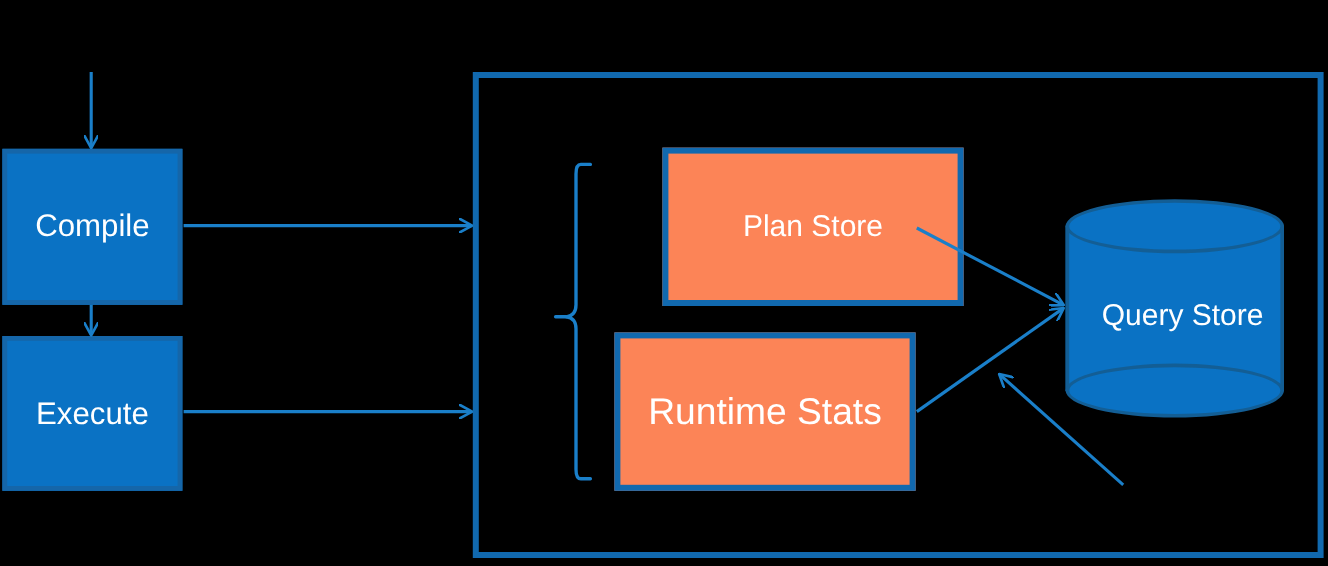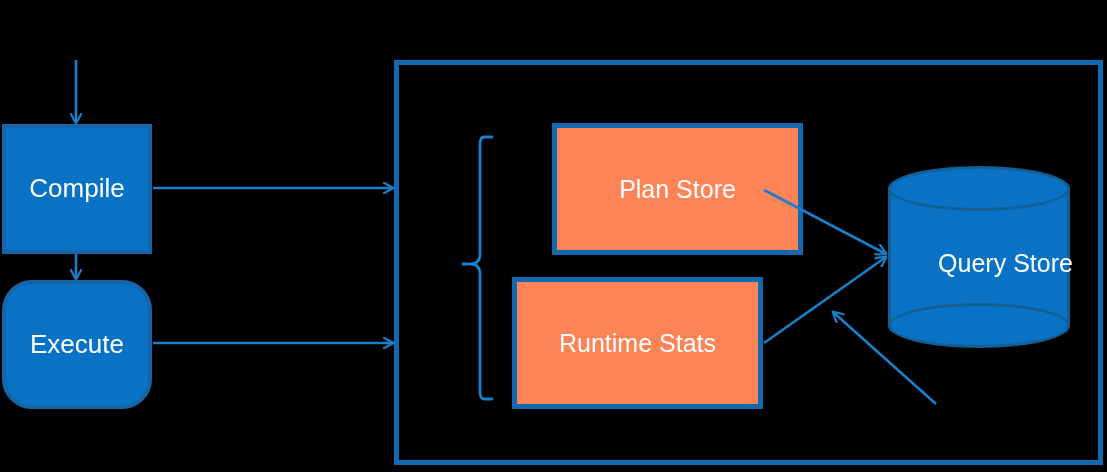--- a/index.html
+++ b/index.html
@@ -23,23 +23,23 @@
     background:#0A72C4;
     border:4px solid #1566A9;
   }
   .box-orange{
     background:#FC8457;
     border:5px solid #1169AF;
     color:#ffffff;
   }
   .label{display:block;}
   #compile{left:2px;top:124px;width:150px;height:130px;font-size:26px;}
-  #execute{left:2px;top:280px;width:150px;height:129px;font-size:26px;border-radius:30px;}
+  #execute{left:2px;top:280px;width:150px;height:129px;font-size:26px;}
   #plan-store{left:512px;top:123px;width:251px;height:132px;font-size:25px;margin-left:40px;}
-  #runtime-stats{left:512px;top:277px;width:251px;height:132px;font-size:25px;}
+  #runtime-stats{left:512px;top:277px;width:251px;height:132px;font-size:31px;}
 
   #container-rect{
     position:absolute;
     left:394px;top:60px;
     width:709px;height:405px;
     box-sizing:border-box;
     border:5px solid #1169AF;
     background:transparent;
   }
 
@@ -70,21 +70,21 @@
     width:182px;height:45px;
     box-sizing:border-box;
     background:#0A72C4;
     border:3px solid #135E95;
     border-radius:50%;
   }
   #cyl-label{
     position:absolute;left:0;top:52px;
     width:195px;height:90px;
     display:flex;align-items:center;justify-content:center;
-    color:#ffffff;font-size:25px;line-height:1.22;text-align:center;margin-left:20px;
+    color:#ffffff;font-size:25px;line-height:1.22;text-align:center;
   }
 
   
   #vectors{position:absolute;left:0;top:0;width:1107px;height:472px;pointer-events:none;}
 </style>
 </head>
 <body>
 
 <div id="canvas">
 

